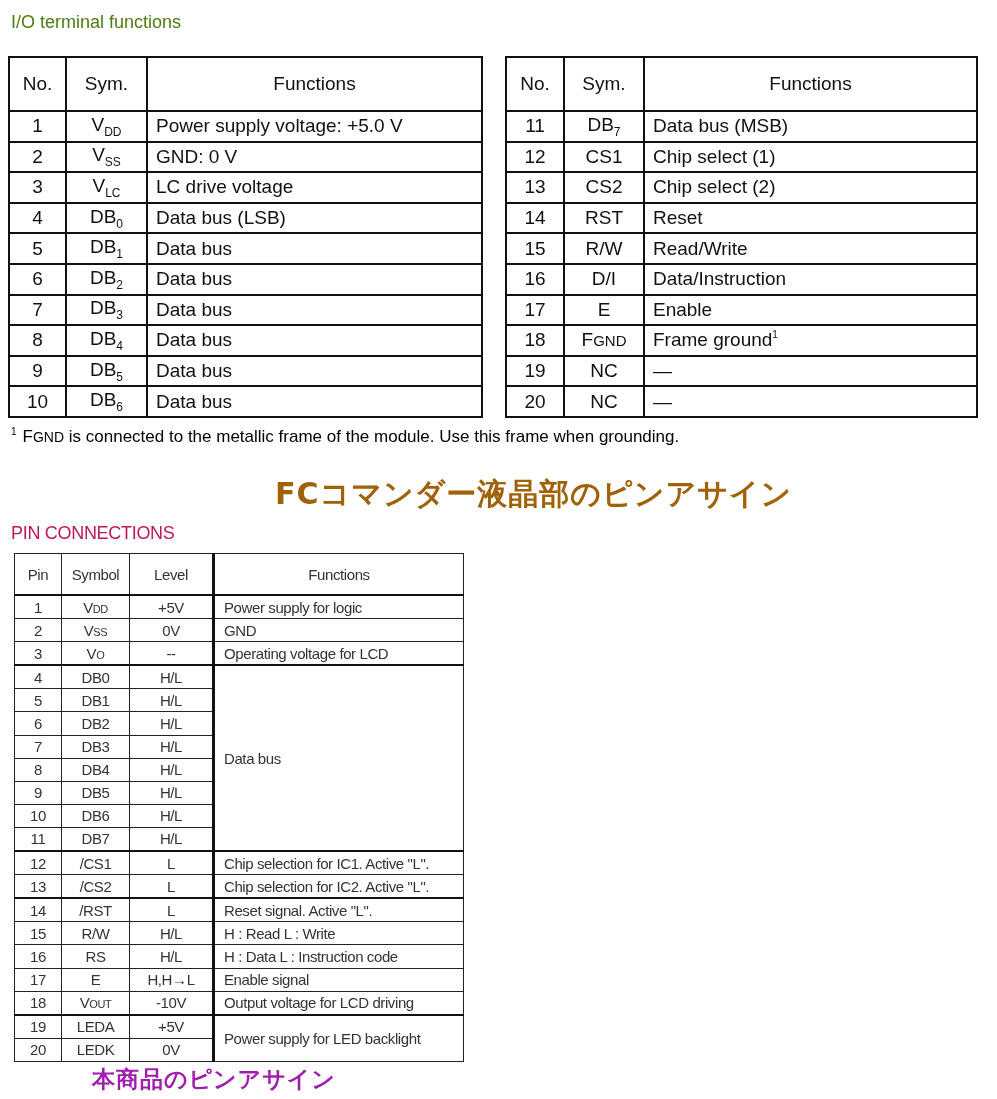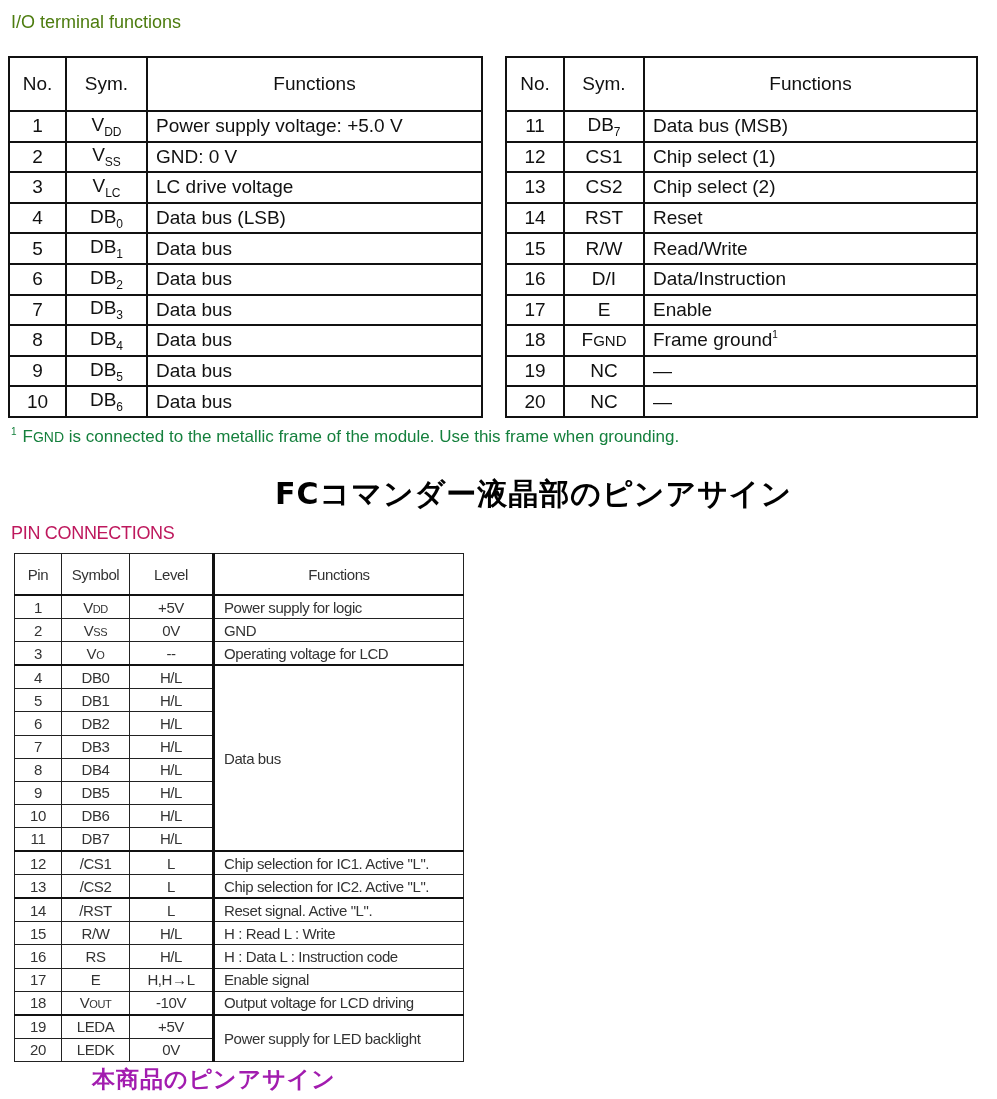--- a/index.html
+++ b/index.html
@@ -10,25 +10,25 @@
   table.io { position: absolute; border-collapse: collapse; font-size: 19px; }
   table.io td, table.io th { border: 2px solid #111; height: 28.6px; padding: 0 0 0 8px; font-weight: normal; white-space: nowrap; }
   table.io th { height: 38px; text-align: center; padding: 7px; }
   table.io td.c { text-align: center; padding: 0; }
   table.io .sub { font-size: 12px; vertical-align: -5px; }
   table.io .sc { font-size: 15px; }
   table.io sup { font-size: 10px; vertical-align: 8px; }
   #io-left { left: 8px; top: 56px; width: 475px; }
   #io-right { left: 505px; top: 56px; width: 473px; }
 
-  .footnote { position: absolute; left: 11px; top: 426px; font-size: 17px; color: #15803d; }
+  .footnote { position: absolute; left: 11px; top: 426px; font-size: 17px; color: #000000; }
   .footnote sup { font-size: 10px; vertical-align: 7px; margin-right: 6px; }
   .footnote .sc { font-size: 14px; }
 
-  .jp-title { position: absolute; left: 275px; top: 474px; font-family: "DejaVu Sans", sans-serif; font-weight: bold; font-size: 30px; letter-spacing: 1px; color: #000000; }
+  .jp-title { position: absolute; left: 275px; top: 474px; font-family: "DejaVu Sans", sans-serif; font-weight: bold; font-size: 30px; letter-spacing: 1px; color: #a16207; }
   .pin-conn { position: absolute; left: 11px; top: 523px; font-size: 18px; color: #be185d; letter-spacing: -0.3px; }
 
   table.pin { position: absolute; left: 14px; top: 553px; width: 450px; border-collapse: collapse; font-size: 15px; color: #333; letter-spacing: -0.4px; }
   table.pin td, table.pin th { border: 1px solid #222; height: 22.1px; padding: 0; font-weight: normal; white-space: nowrap; }
   table.pin th { height: 40px; text-align: center; }
   table.pin td.c { text-align: center; }
   table.pin td.f { padding-left: 9px; }
   table.pin .func-col { border-left: 3px solid #111; }
   table.pin .thick-top td { border-top: 2px solid #111; }
   table.pin .sc { font-size: 11px; }

